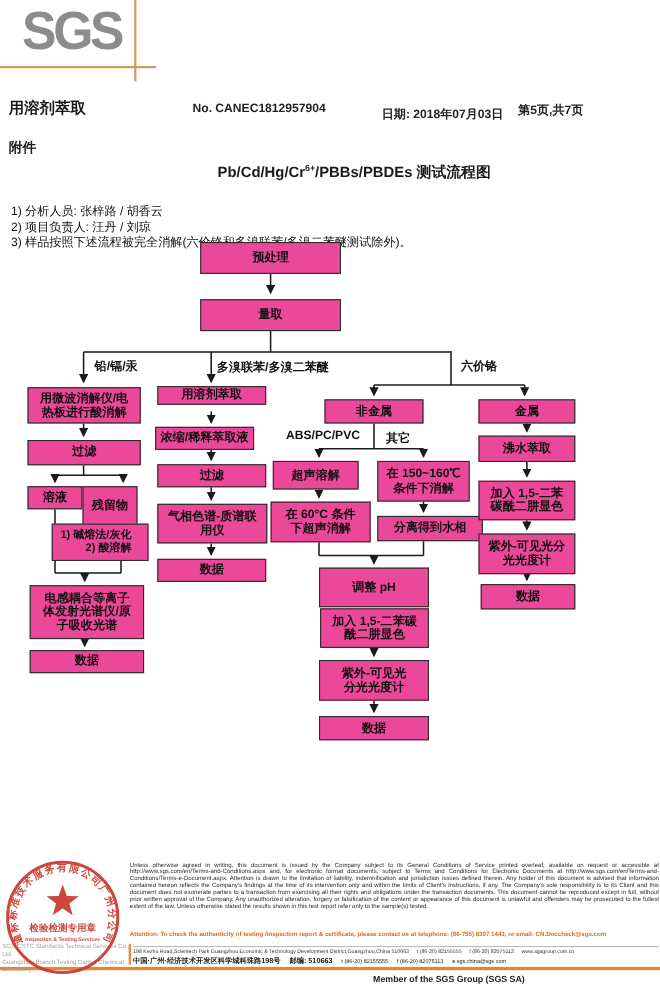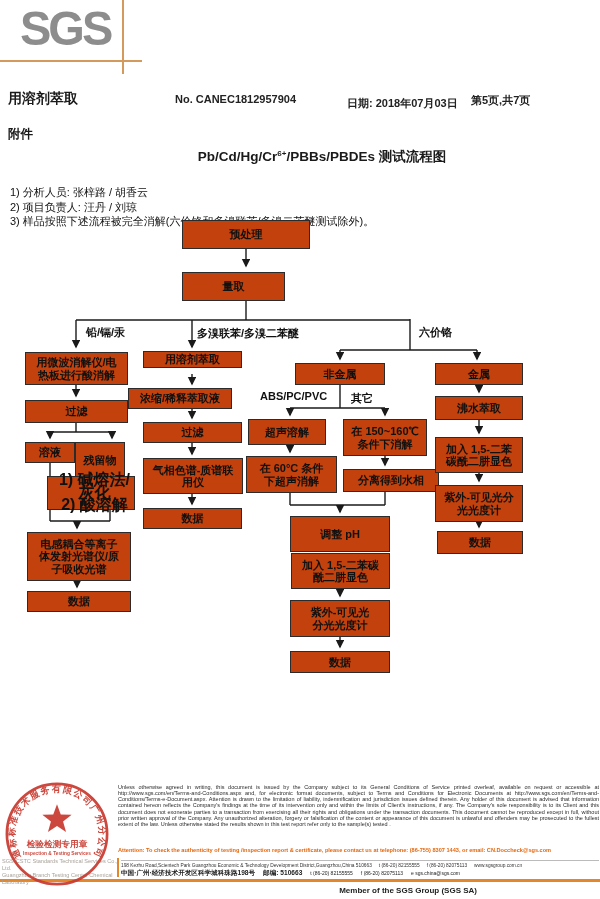--- a/index.html
+++ b/index.html
@@ -17,24 +17,24 @@
   .report-date { position:absolute; left:347px; top:96px; font-size:11px; font-weight:bold; color:#222; }
   .report-page { position:absolute; left:471px; top:93px; font-size:11px; font-weight:bold; color:#222; }
   .attachment { position:absolute; left:8px; top:126px; font-size:12.5px; font-weight:bold; }
   .doc-title { position:absolute; left:0; top:148px; width:600px; text-align:center;
     font-size:13.5px; font-weight:bold;padding-left:44px; }
   .doc-title sup { font-size:8px; vertical-align:super; }
   .notes { position:absolute; left:10px; top:185px; font-size:11px; line-height:14.5px; color:#111; }
 
   
   .fc-svg { position:absolute; left:0; top:0; width:600px; height:700px; z-index:1; }
-  .fc-box { position:absolute; z-index:2; background:#c2410c; border:1.4px solid #2b2b2b;
+  .fc-box { position:absolute; z-index:2; background:#ec4899; border:1.4px solid #2b2b2b;
     display:flex; align-items:center; justify-content:center; text-align:center;
     font-size:11px; font-weight:bold; line-height:12.5px; white-space:pre-line; color:#111; }
-  .fc-box.left { justify-content:flex-start; text-align:center; padding-left:7px; font-size:16px; }
+  .fc-box.left { justify-content:flex-start; text-align:right; padding-left:7px; font-size:10px; }
   .fc-label { position:absolute; z-index:2; font-size:11px; font-weight:bold; color:#111; white-space:nowrap; }
 
   
   .legal { position:absolute; left:118px; top:784px; width:481px; font-size:5.5px;
     line-height:6.15px; text-align:justify; color:#2b2b2b; }
   .attention { position:absolute; left:118px; top:847px; width:481px; font-size:5.6px;
     line-height:6.3px; font-weight:bold; color:#e4680f; }
   .addr-block { position:absolute; left:121px; top:860px; width:478px; }
   .addr-vline { position:absolute; left:117px; top:858px; width:2px; height:19px; background:#e4862a; }
   .addr-row1 { display:flex; gap:7px; font-size:4.8px; color:#333; border-top:0.5px solid #bbb;
@@ -122,40 +122,40 @@
       <line x1="340" y1="637" x2="340" y2="647" marker-end="url(#ah)"></line>
 
       <line x1="479" y1="385" x2="479" y2="392" marker-end="url(#ah)"></line>
       <line x1="479" y1="420" x2="479" y2="433" marker-end="url(#ah)"></line>
       <line x1="479" y1="473" x2="479" y2="481" marker-end="url(#ah)"></line>
       <line x1="479" y1="522" x2="479" y2="527" marker-end="url(#ah)"></line>
     </g>
   </svg>
 
   <div class="fc-box" style="left:182px;top:220px;width:128px;height:29px">预处理</div>
-  <div class="fc-box" style="left:182px;top:272px;width:103px;height:29px">量取</div>
+  <div class="fc-box" style="left:182px;top:272px;width:128px;height:29px">量取</div>
 
   <div class="fc-label" style="left:86px;top:325px">铅/镉/汞</div>
   <div class="fc-label" style="left:197px;top:326px">多溴联苯/多溴二苯醚</div>
   <div class="fc-label" style="left:419px;top:325px">六价铬</div>
 
   <div class="fc-box" style="left:25px;top:352px;width:103px;height:33px">用微波消解仪/电
 热板进行酸消解</div>
   <div class="fc-box" style="left:25px;top:400px;width:103px;height:23px">过滤</div>
   <div class="fc-box" style="left:25px;top:442px;width:50px;height:21px">溶液</div>
   <div class="fc-box" style="left:75px;top:442px;width:50px;height:37px">残留物</div>
   <div class="fc-box left" style="left:47px;top:476px;width:88px;height:34px">1) 碱熔法/灰化
 2) 酸溶解</div>
   <div class="fc-box" style="left:27px;top:532px;width:104px;height:49px">电感耦合等离子
 体发射光谱仪/原
 子吸收光谱</div>
   <div class="fc-box" style="left:27px;top:591px;width:104px;height:21px">数据</div>
 
   <div class="fc-box" style="left:143px;top:351px;width:99px;height:17px">用溶剂萃取</div>
-  <div class="fc-box" style="left:128px;top:388px;width:104px;height:21px">浓缩/稀释萃取液</div>
+  <div class="fc-box" style="left:141px;top:388px;width:90px;height:21px">浓缩/稀释萃取液</div>
   <div class="fc-box" style="left:143px;top:422px;width:99px;height:21px">过滤</div>
   <div class="fc-box" style="left:143px;top:458px;width:100px;height:36px">气相色谱-质谱联
 用仪</div>
   <div class="fc-box" style="left:143px;top:508px;width:99px;height:21px">数据</div>
 
   <div class="fc-box" style="left:295px;top:363px;width:90px;height:22px">非金属</div>
   <div class="fc-box" style="left:435px;top:363px;width:88px;height:22px">金属</div>
   <div class="fc-label" style="left:260px;top:390px">ABS/PC/PVC</div>
   <div class="fc-label" style="left:351px;top:391px">其它</div>
   <div class="fc-box" style="left:248px;top:419px;width:78px;height:26px">超声溶解</div>

